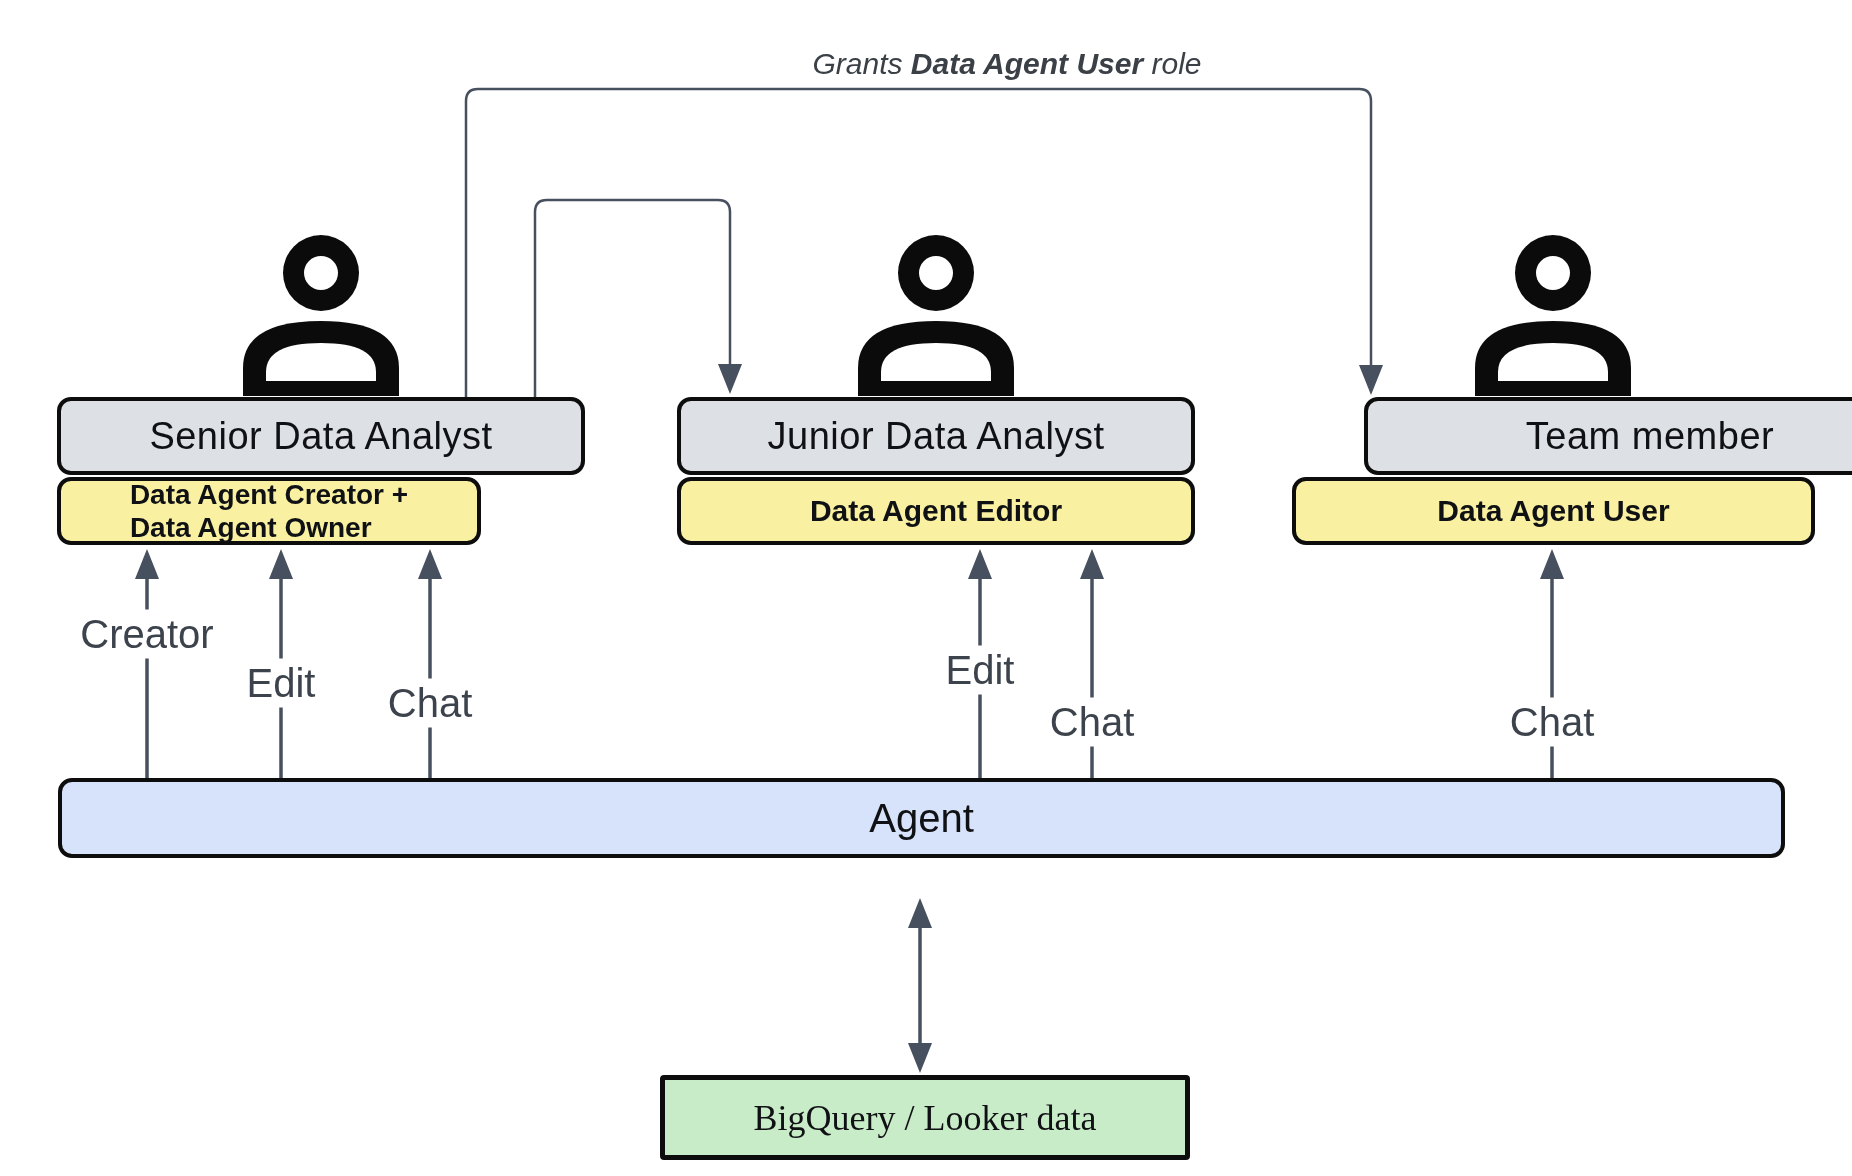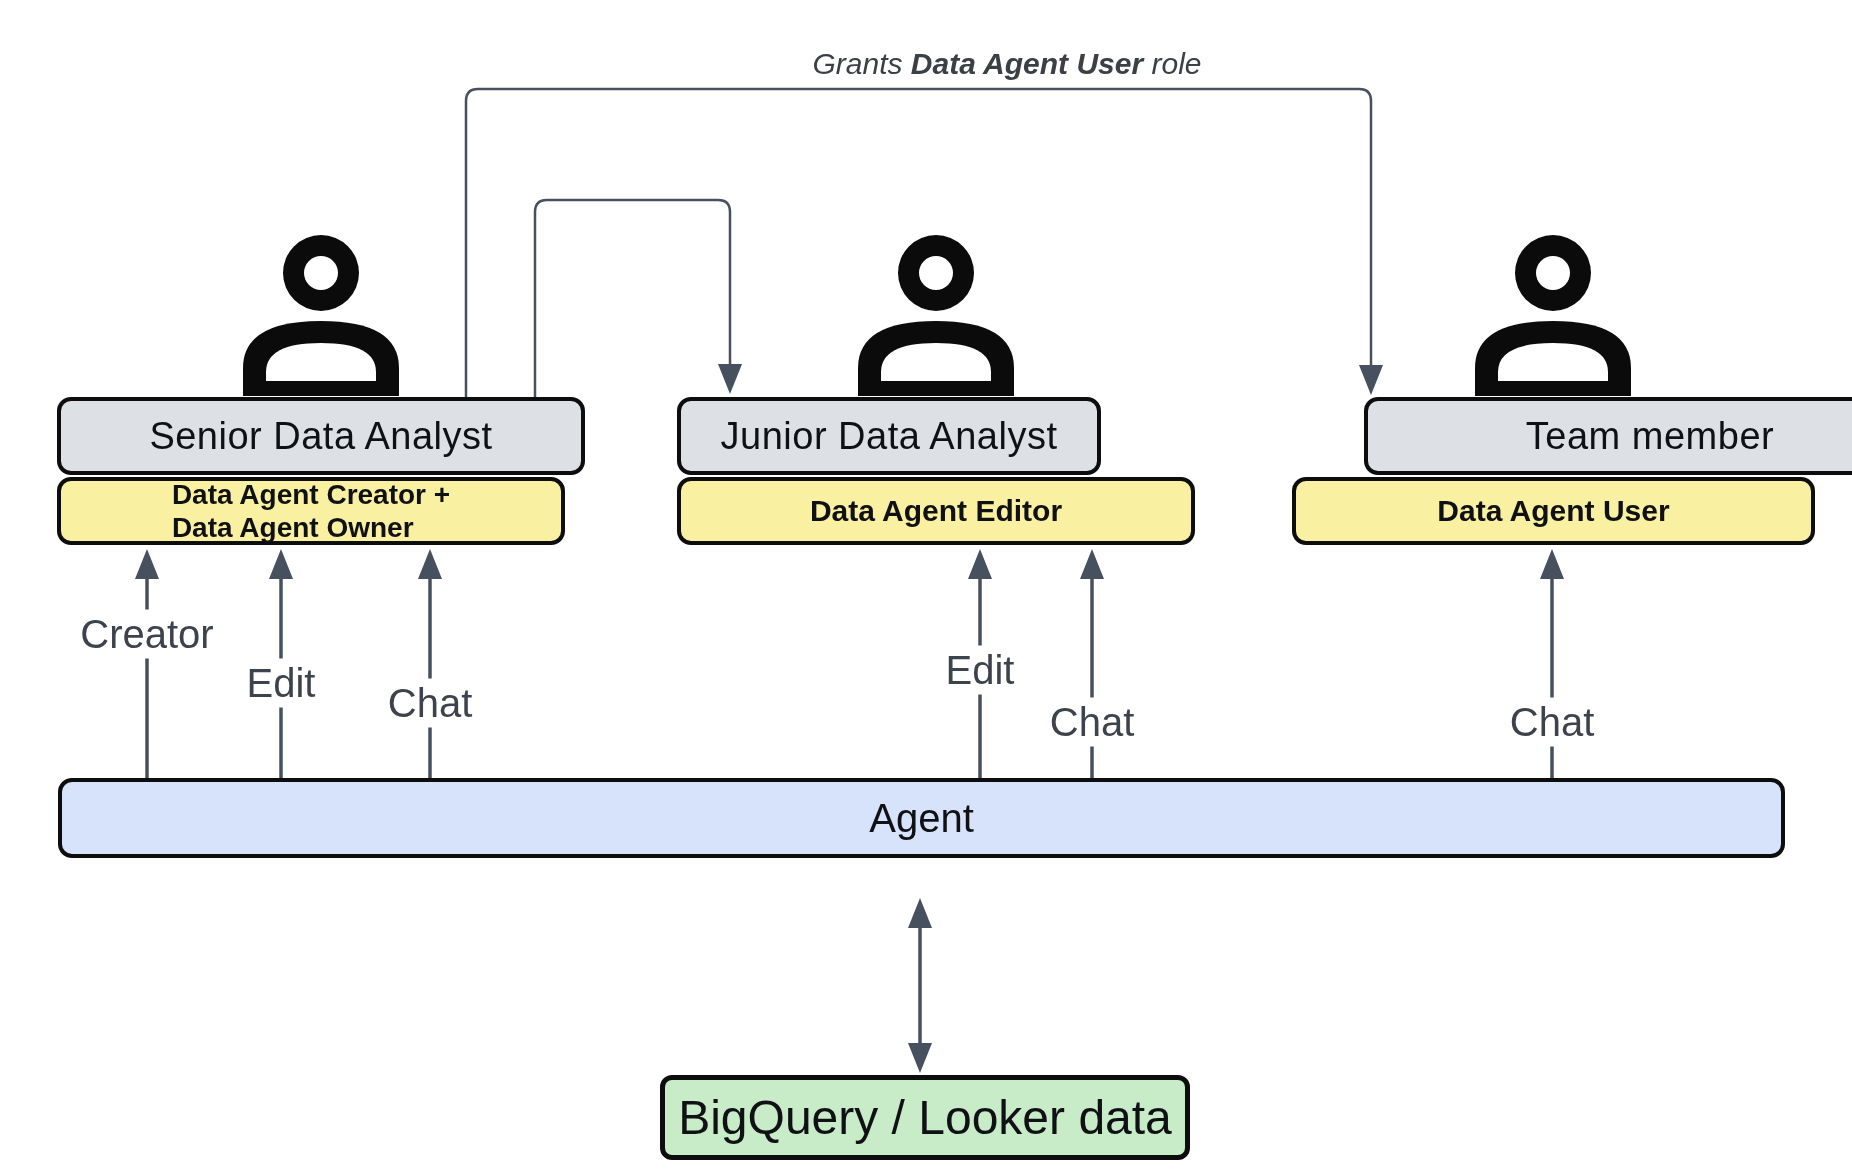--- a/index.html
+++ b/index.html
@@ -11,21 +11,21 @@
   #wires{position:absolute;left:0;top:0;width:1852px;height:1176px;}
   .box{
     position:absolute;box-sizing:border-box;border:4px solid var(--border);
     border-radius:14px;display:flex;align-items:center;justify-content:center;
     color:#101114;
   }
   .title-box{background:var(--gray);font-size:38px;font-weight:400;letter-spacing:.5px;}
   .role-box{background:var(--yellow);font-weight:700;font-size:30px;line-height:1.18;}
   .role-box.two-line{font-size:28px;}
   .agent-bar{background:var(--blue);font-size:40px;}
-  .data-box{background:var(--green);font-size:48px;border-width:5px;border-radius:12px;}
+  .data-box{background:var(--green);font-size:36px;border-width:5px;border-radius:4px;font-family:Liberation Serif, serif;}
   .action-label{
     position:absolute;transform:translate(-50%,-50%);background:#ffffff;
     padding:2px 10px;font-size:40px;color:#3d434c;white-space:nowrap;
   }
   .grant-label{
     position:absolute;transform:translate(-50%,-50%);font-style:italic;
     font-size:30px;color:#3b4046;white-space:nowrap;
   }
   .grant-label b{font-weight:700;}
 </style>
@@ -77,24 +77,24 @@
         <circle cx="0" cy="251" r="17" fill="#ffffff"></circle>
         <path d="M -78 374 L -78 346 Q -78 299 0 299 Q 78 299 78 346 L 78 374 Z" fill="#0b0b0b"></path>
         <path d="M -55 359 L -55 350 Q -55 321 0 321 Q 55 321 55 350 L 55 359 Z" fill="#ffffff"></path>
       </g>
     </svg>
 
   <div class="grant-label" style="left:1007px;top:42px"><span>Grants </span><b>Data Agent User</b><span> role</span></div>
 
 
   <div class="box title-box" style="left:57px;top:375px;width:528px;height:78px">Senior Data Analyst</div>
-  <div class="box title-box" style="left:677px;top:375px;width:424px;height:78px">Junior Data Analyst</div>
+  <div class="box title-box" style="left:677px;top:375px;width:518px;height:78px">Junior Data Analyst</div>
   <div class="box title-box" style="left:1364px;top:375px;width:572px;height:78px">Team member</div>
 
-  <div class="box role-box two-line" style="left:57px;top:455px;width:508px;height:68px">
+  <div class="box role-box two-line" style="left:57px;top:455px;width:424px;height:68px">
     <div>
       <div>Data Agent Creator +</div>
       <div>Data Agent Owner</div>
     </div>
   </div>
   <div class="box role-box" style="left:677px;top:455px;width:518px;height:68px">Data Agent Editor</div>
   <div class="box role-box" style="left:1292px;top:455px;width:523px;height:68px">Data Agent User</div>
 
   <div class="box agent-bar" style="left:58px;top:756px;width:1727px;height:80px">Agent</div>
 

